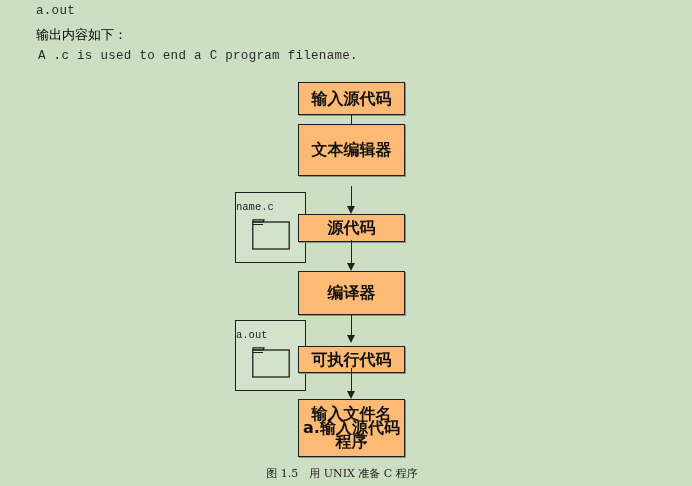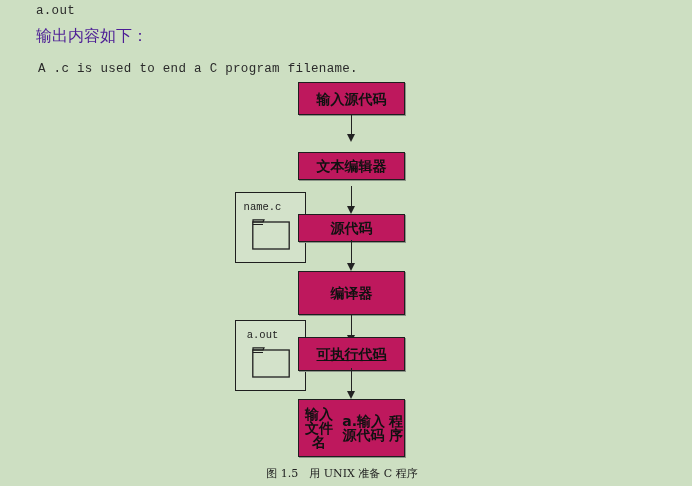--- a/index.html
+++ b/index.html
@@ -5,70 +5,70 @@
     html, body { margin: 0; padding: 0; }
     body {
       width: 692px; height: 486px;
       background: #cddfc2;
       position: relative; overflow: hidden;
       font-family: "DejaVu Serif", serif;
       color: #1e1e1e;
     }
     .abs { position: absolute; }
     .mono { font-family: "Liberation Mono", "DejaVu Sans Mono", monospace; font-size: 12.5px; color: #2a2a2a; letter-spacing: 0.3px; }
-    .cn { font-family: Liberation Mono, monospace; font-size: 16px; color: #4c1d95; }
+    .cn { font-family: Liberation Mono, monospace; font-size: 13px; color: #000000; }
     .box {
       position: absolute;
       left: 298px; width: 107px;
-      background: #be185d;
+      background: #fdba74;
       border: 1.5px solid #1e1e1e;
       box-sizing: border-box;
       display: flex; align-items: center; justify-content: center;
       text-align: center;
       font-family: "DejaVu Sans", sans-serif; font-weight: bold;
-      font-size: 14px; color: #111; line-height: 14px;
+      font-size: 16px; color: #111; line-height: 14px;
       box-shadow: 1px 1px 0 #8a9387;
     }
     .outer {
       position: absolute; left: 235px; width: 71px; height: 71px;
       border: 1.5px solid #1e1e1e; box-sizing: border-box;
       background: #d3e2ca;
     }
     .outer .lbl {
-      position: absolute; top: 8px; left: 0; right: 16px; text-align: center;
+      position: absolute; top: 8px; left: 0; right: 16px; text-align: left;
       font-family: "Liberation Mono", "DejaVu Sans Mono", monospace; font-size: 10.5px; color: #222;
     }
     .folder { position: absolute; left: 16px; top: 26px; width: 38px; height: 31px; }
     .vline { position: absolute; left: 351px; width: 1.2px; background: #222; }
     .arrowhead {
       position: absolute; left: 347px; width: 0; height: 0;
       border-left: 4.5px solid transparent; border-right: 4.5px solid transparent;
       border-top: 8px solid #222;
     }
     .caption {
       position: absolute; top: 466px; left: 0; width: 684px; text-align: center;
       font-family: "DejaVu Serif", serif; font-size: 11px; color: #222;
     }
   </style>
 </head>
 <body>
 
 <div class="abs mono" style="left:36px; top:4px;">a.out</div>
 <div class="abs cn" style="left:36px; top:26px;">输出内容如下：</div>
-<div class="abs mono" style="left:38px; top:62px;text-align:right;">A .c is used to end a C program filename.</div>
+<div class="abs mono" style="left:38px; top:49px;text-align:right;">A .c is used to end a C program filename.</div>
 
 <div>
 
   <div class="box" style="top:82px; height:33px;">
     <span>输入源代码</span>
   </div>
   <div class="vline" style="top:115px; height:20px;"></div>
   <div class="arrowhead" style="top:134px;"></div>
 
-  <div class="box" style="top:152px; height:28px;">
+  <div class="box" style="top:124px; height:52px;">
     <span>文本编辑器</span>
   </div>
   <div class="vline" style="top:186px; height:21px;"></div>
   <div class="arrowhead" style="top:206px;"></div>
 
   <div class="outer" style="top:192px;">
     <div class="lbl">name.c</div>
     <svg class="folder" viewBox="0 0 38 31">
       <path d="M1 3 H11 L12 0.8 H1 Z" fill="none" stroke="#1e1e1e" stroke-width="1.2"></path>
       <rect x="0.8" y="3" width="36.4" height="27" fill="none" stroke="#1e1e1e" stroke-width="1.3"></rect>
@@ -90,26 +90,26 @@
 
   <div class="outer" style="top:320px;">
     <div class="lbl">a.out</div>
     <svg class="folder" viewBox="0 0 38 31">
       <path d="M1 3 H11 L12 0.8 H1 Z" fill="none" stroke="#1e1e1e" stroke-width="1.2"></path>
       <rect x="0.8" y="3" width="36.4" height="27" fill="none" stroke="#1e1e1e" stroke-width="1.3"></rect>
       <line x1="0.8" y1="5.5" x2="11" y2="5.5" stroke="#1e1e1e" stroke-width="1"></line>
     </svg>
   </div>
 
-  <div class="box" style="top:337px; height:34px;text-decoration:underline;">
+  <div class="box" style="top:346px; height:27px;">
     <span>可执行代码</span>
   </div>
   <div class="vline" style="top:368px; height:24px;"></div>
   <div class="arrowhead" style="top:391px;"></div>
 
-  <div class="box" style="top:399px; height:58px; flex-direction:row;">
+  <div class="box" style="top:399px; height:58px; flex-direction:column;">
     <span>输入文件名</span>
     <span>a.输入源代码</span>
     <span>程序</span>
   </div>
 </div>
 
 <div class="caption">图 1.5　用 UNIX 准备 C 程序</div>
 
 </body></html>

